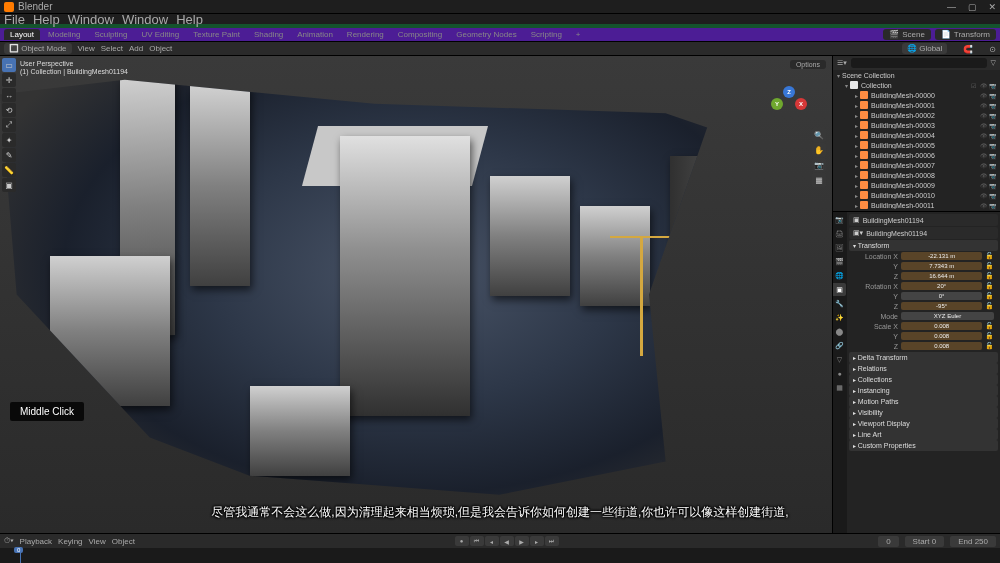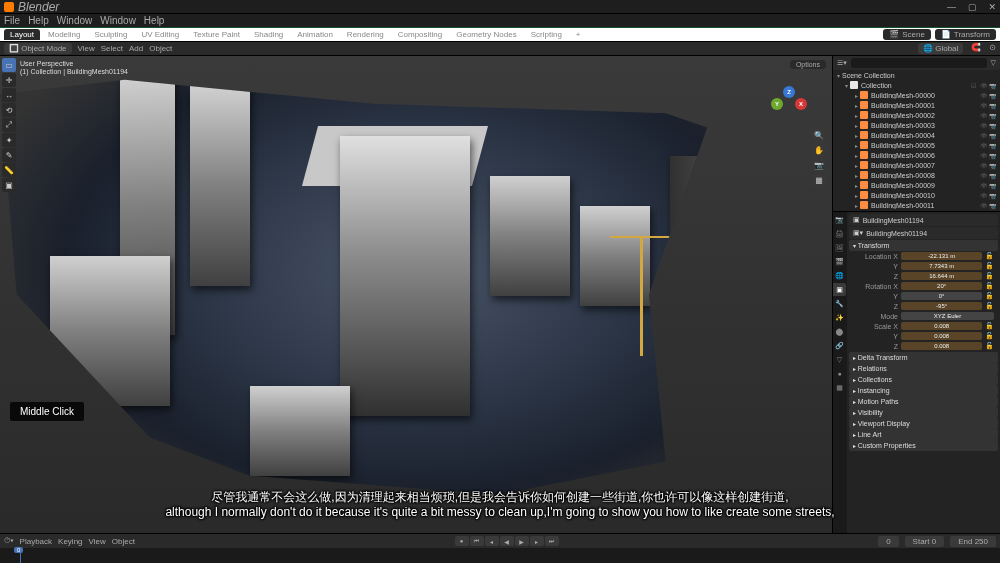--- a/index.html
+++ b/index.html
@@ -1,33 +1,33 @@
 <!DOCTYPE html>
 <html><head>
 <meta charset="utf-8">
 <style>
 * { margin: 0; padding: 0; box-sizing: border-box; font-family: -apple-system, BlinkMacSystemFont, "Segoe UI", sans-serif; }
 body { background: #1a1a1a; color: #ccc; font-size: 9px; overflow: hidden; width: 1000px; height: 563px; position: relative; }
 
 .titlebar { height: 14px; background: #1e1e1e; display: flex; align-items: center; padding: 0 4px; border-bottom: 1px solid #000; }
 .titlebar .logo { width: 10px; height: 10px; background: #ff7b00; border-radius: 2px; margin-right: 4px; }
-.titlebar .title { font-size: 12px; color: #aaa; font-style: italic; }
+.titlebar .title { font-size: 10px; color: #aaa; }
 .titlebar .wincontrols { margin-left: auto; display: flex; gap: 12px; font-size: 9px; color: #aaa; }
 
-.menubar { height: 14px; background: #1e1e1e; display: flex; align-items: center; padding: 0 4px; gap: 8px; font-size: 10px; color: #aaa; border-bottom: 1px solid #14532d; }
-
-.workspacebar { height: 14px; background: #ffffff; display: flex; align-items: center; gap: 2px; padding: 0 4px; font-size: 8px; border-bottom: 1px solid #000; }
+.menubar { height: 14px; background: #1e1e1e; display: flex; align-items: center; padding: 0 4px; gap: 8px; font-size: 13px; color: #aaa; border-bottom: 4px solid #14532d; }
+
+.workspacebar { height: 14px; background: #4c1d95; display: flex; align-items: center; gap: 2px; padding: 0 4px; font-size: 8px; border-bottom: 1px solid #000; }
 .ws-tab { padding: 1px 6px; color: #888; border-radius: 3px 3px 0 0; cursor: pointer; }
 .ws-tab.active { background: #2a2a2a; color: #fff; }
 .ws-right { margin-left: auto; display: flex; gap: 4px; align-items: center; }
 .ws-pill { background: #2a2a2a; padding: 1px 6px; border-radius: 3px; color: #aaa; display: flex; gap: 3px; align-items: center; }
 
 .toolbar { height: 14px; background: #2a2a2a; display: flex; align-items: center; gap: 6px; padding: 0 4px; font-size: 8px; color: #aaa; border-bottom: 1px solid #000; }
 .toolbar .dd { background: #3a3a3a; padding: 1px 5px; border-radius: 3px; }
-.toolbar .right { margin-left: auto; display: flex; gap: 8px; align-items: flex-start; }
+.toolbar .right { margin-left: auto; display: flex; gap: 16px; align-items: flex-end; }
 
 .main { display: flex; height: 477px; }
 .viewport { flex: 1; position: relative; background: linear-gradient(180deg, #3a3a3a 0%, #2a2a2a 100%); overflow: hidden; }
 .header-info { position: absolute; top: 4px; left: 20px; font-size: 7px; color: #ddd; line-height: 1.2; }
 .lefttools { position: absolute; left: 2px; top: 2px; display: flex; flex-direction: column; gap: 1px; }
 .tool { width: 14px; height: 14px; background: #2a2a2a; border-radius: 2px; display: flex; align-items: center; justify-content: center; font-size: 8px; color: #ccc; cursor: pointer; }
 .tool.active { background: #4772b3; }
 .city { position: absolute; inset: 0; background: radial-gradient(ellipse at 50% 45%, #4a5568 0%, #2d3748 35%, #1a202c 60%, #333 80%); clip-path: polygon(0% 8%, 15% 5%, 45% 10%, 80% 12%, 85% 15%, 78% 50%, 80% 85%, 60% 92%, 30% 88%, 18% 80%, 2% 50%); }
 .building { position: absolute; background: linear-gradient(180deg, #d0d0d0 0%, #808080 50%, #404040 100%); box-shadow: 2px 4px 8px rgba(0,0,0,0.6); }
 .b1 { left: 120px; top: 20px; width: 55px; height: 260px; transform: skewY(-2deg); }
@@ -442,14 +442,13 @@
     <span class="frame"><span>Start</span> <span>0</span></span>
     <span class="frame"><span>End</span> <span>250</span></span>
   </div>
   <div class="tl-track">
     <div class="tl-cursor" data-frame="0"></div>
   </div>
 </div>
 
 <div class="subtitle-overlay">
   <div class="sub-line">尽管我通常不会这么做,因为清理起来相当烦琐,但是我会告诉你如何创建一些街道,你也许可以像这样创建街道,</div>
-  <div class="sub-line">although I normally don't do it because it's quite a bit messy to clean up,I'm going to show you how to like create some streets,</div>
 </div>
 
 </body></html>

